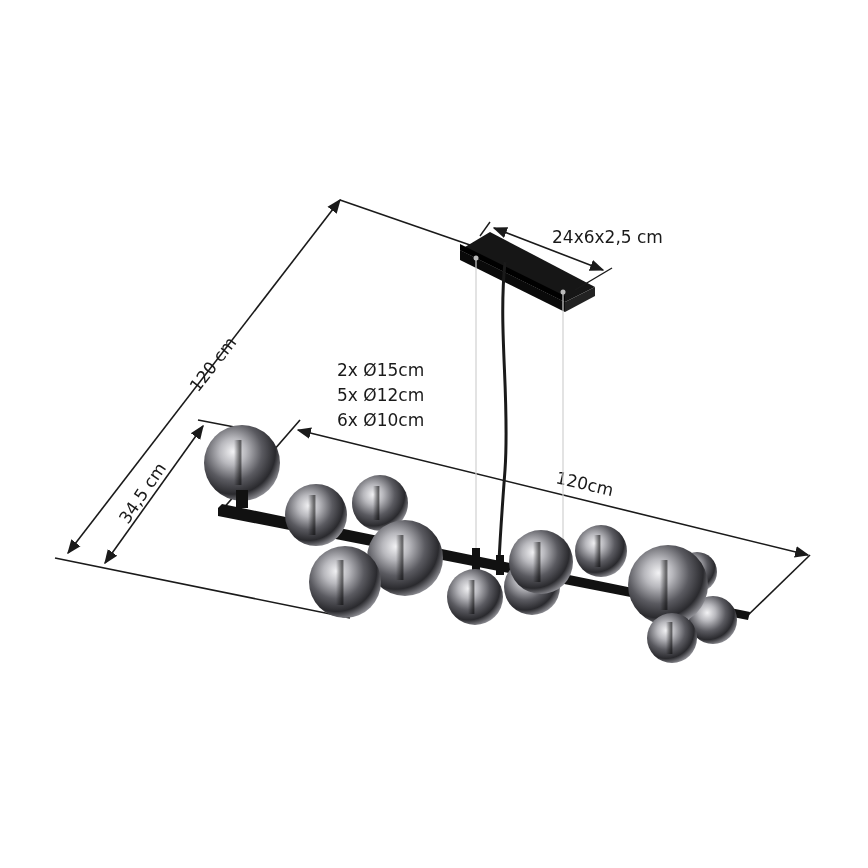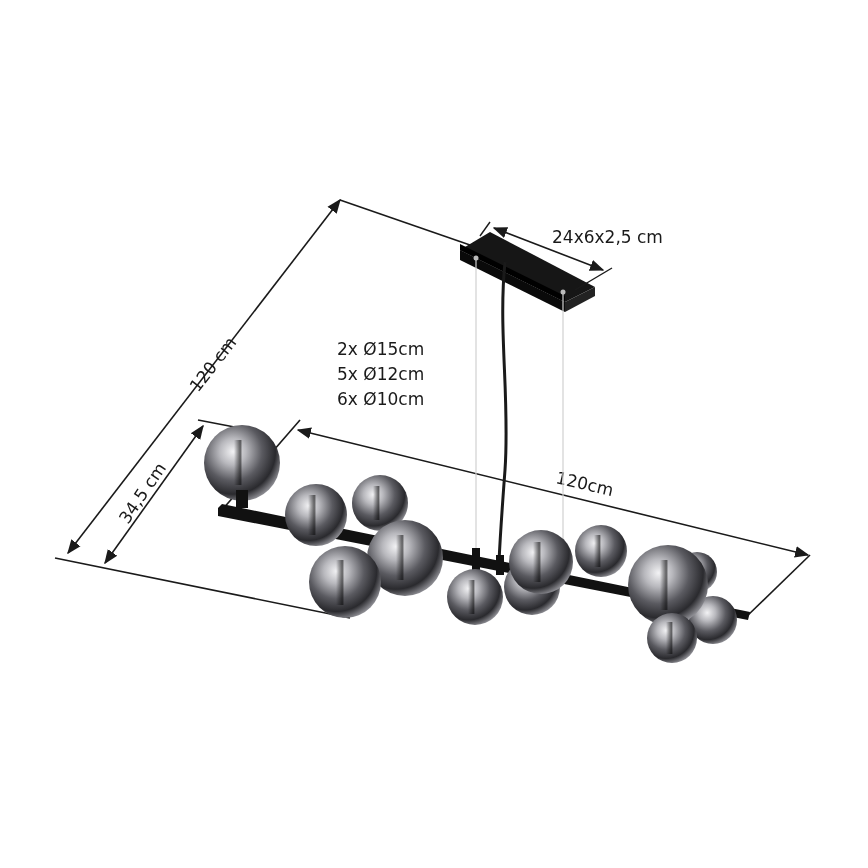--- a/index.html
+++ b/index.html
@@ -123,17 +123,17 @@
         <circle cx="668" cy="585" r="40" fill="url(#globe)"></circle>
         <rect x="660" y="560" width="14" height="50" fill="url(#globeShade)"></rect>
       </g>
     <g>
         <circle cx="672" cy="638" r="25" fill="url(#globe)"></circle>
         <rect x="666" y="622" width="12" height="32" fill="url(#globeShade)"></rect>
       </g>
   </g>
 </svg>
 
-<div class="label-html" style="left:337px; top:337px;">
+<div class="label-html" style="left:337px; top:358px;">
   <div>2x Ø15cm</div>
   <div>5x Ø12cm</div>
   <div>6x Ø10cm</div>
 </div>
 
 </body></html>

